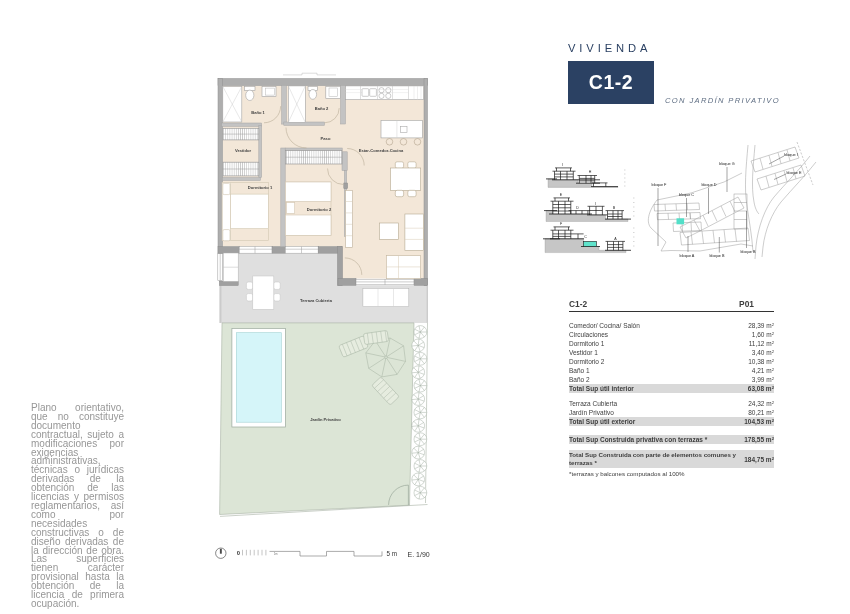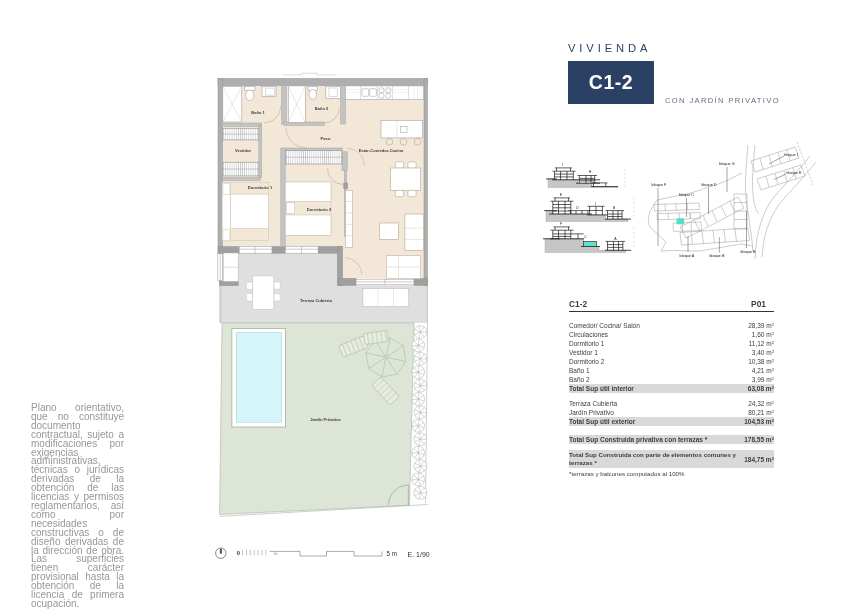--- a/index.html
+++ b/index.html
@@ -1,20 +1,20 @@
 <!DOCTYPE html>
 <html><head>
 <meta charset="utf-8">
 <style>
   html,body{margin:0;padding:0;}
   body{width:850px;height:614px;background:#ffffff;font-family:"Liberation Sans",sans-serif;position:relative;overflow:hidden;}
   .abs{position:absolute;}
   #title-vivienda{left:568px;top:42px;font-size:11.2px;letter-spacing:3.9px;color:#2b4163;font-weight:400;text-align:center;}
   #title-box{left:568px;top:61px;width:86px;height:43px;background:#2b4163;color:#ffffff;display:flex;align-items:center;justify-content:center;font-size:19.5px;font-weight:700;letter-spacing:0.5px;}
-  #title-sub{left:665px;top:95.8px;font-size:7.6px;letter-spacing:1.35px;color:#5f6e83;}
+  #title-sub{left:665px;top:95.8px;font-size:7.6px;letter-spacing:1.35px;color:#5f6e83;font-style:italic;}
   #disclaimer{left:31px;top:404px;width:93px;font-size:10px;line-height:8.9px;color:#979797;text-align:justify;}
   #areas{left:569px;top:299px;width:205px;font-size:6.5px;color:#3d3d3d;}
   .hdr{display:flex;justify-content:space-between;font-weight:700;font-size:8.4px;padding-bottom:2px;border-bottom:1.6px solid #333;}
   .row{display:flex;justify-content:space-between;height:8.9px;align-items:center;}
   .row .v{white-space:nowrap;} .v{white-space:nowrap;flex-shrink:0;}
   .tot{background:#d9d9d9;font-weight:700;}
   sup{font-size:4.2px;vertical-align:2.2px;}
 </style>
 </head>
 <body>
@@ -24,21 +24,21 @@
 <div class="abs" id="title-box">C1-2</div>
 
 <div class="abs" id="title-sub">CON JARDÍN PRIVATIVO</div>
 
 <div class="abs" id="disclaimer">Plano orientativo, que no constituye documento contractual, sujeto a modificaciones por exigencias administrativas, técnicas o jurídicas derivadas de la obtención de las licencias y permisos reglamentarios, así como por necesidades constructivas o de diseño derivadas de la dirección de obra. Las superficies tienen carácter provisional hasta la obtención de la licencia de primera ocupación.</div>
 
 <div class="abs" id="areas">
 
   <div class="hdr">
       <span>C1-2</span>
-      <span style="margin-right:8px">P01</span>
+      <span style="margin-right:20px">P01</span>
     </div>
   <div style="height:9.5px"></div>
 
   <div class="row">
       <span>Comedor/ Cocina/ Salón</span>
       <span class="v">28,39 m<sup>2</sup></span>
     </div>
 
   <div class="row">
       <span>Circulaciones</span>

